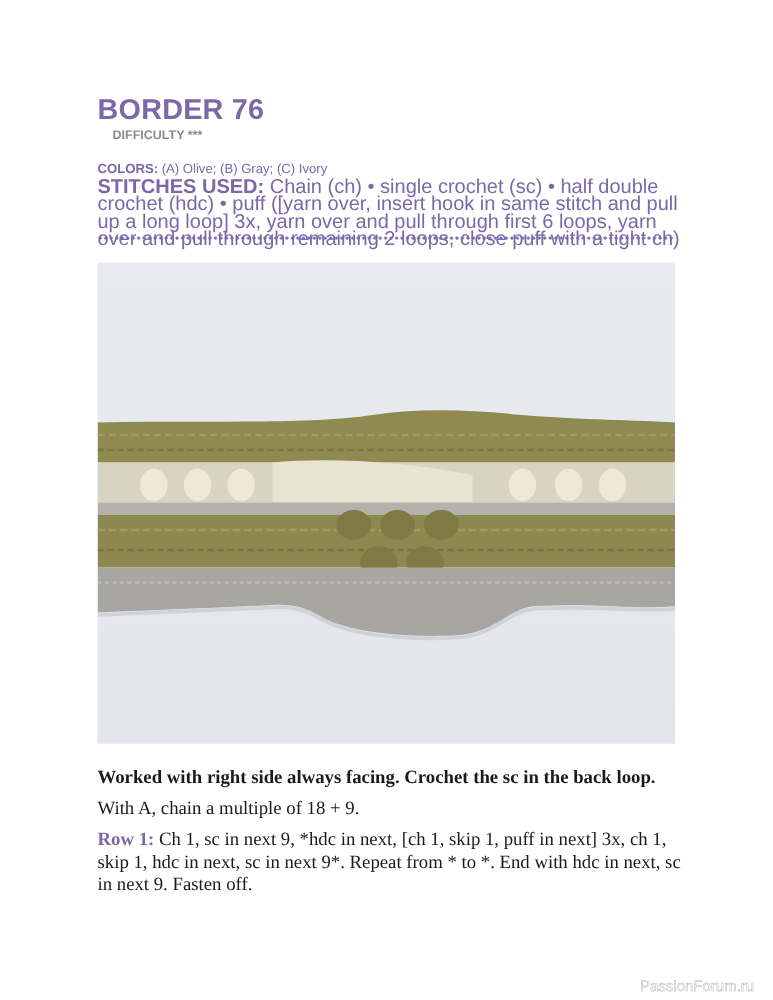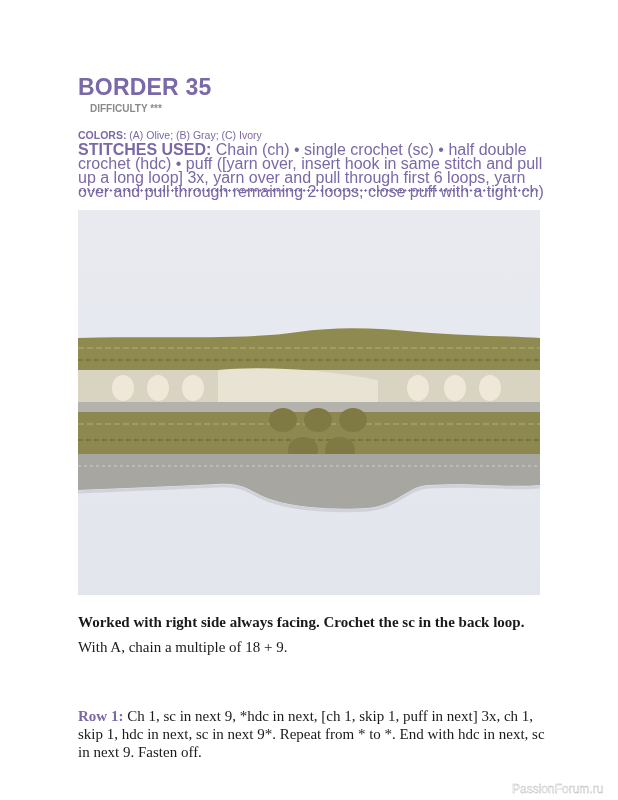--- a/index.html
+++ b/index.html
@@ -10,28 +10,28 @@
   .colors b, .stitches b { font-weight:bold; }
   .stitches { position:absolute; left:78px; top:143px; width:470px; font-size:16px; line-height:14px; color:#7b68a8; }
   .dots { position:absolute; left:78px; top:189px; width:462px; height:3px;
     background-image: radial-gradient(circle, #7b68a8 1.1px, transparent 1.3px);
     background-size:4.4px 3px; background-repeat:repeat-x; }
   .photo { position:absolute; left:78px; top:210px; width:462px; height:385px; background:linear-gradient(#e8eaf0, #e5e8ee 60%, #e2e5eb); overflow:hidden; }
   .photo svg { width:100%; height:100%; display:block; }
   .body-text { position:absolute; left:78px; font-family:"Liberation Serif", serif; font-size:15px; color:#1a1a1a; line-height:18px; }
   .p1 { top:613px;font-weight:bold; }
   .p2 { top:638px; }
-  .p3 { top:663px; width:470px;margin-top:44px; }
+  .p3 { top:663px; width:470px; }
   .row-label { color:#7b68a8; font-weight:bold; }
   .watermark { position:absolute; left:512px; top:782px; font-size:12px; color:#ffffff; -webkit-text-stroke:0.4px #b8b8b8; }
 </style>
 </head>
 <body>
 
-<div class="title">BORDER 35</div>
+<div class="title">BORDER 76</div>
 <div class="difficulty">DIFFICULTY ***</div>
 
 <div class="colors">
   <b>COLORS:</b><span> (A) Olive; (B) Gray; (C) Ivory</span>
 </div>
 
 <div class="stitches">
   <b>STITCHES USED:</b><span> Chain (ch) • single crochet (sc) • half double crochet (hdc) • puff ([yarn over, insert hook in same stitch and pull up a long loop] 3x, yarn over and pull through first 6 loops, yarn over and pull through remaining 2 loops, close puff with a tight ch)</span>
 </div>
 

